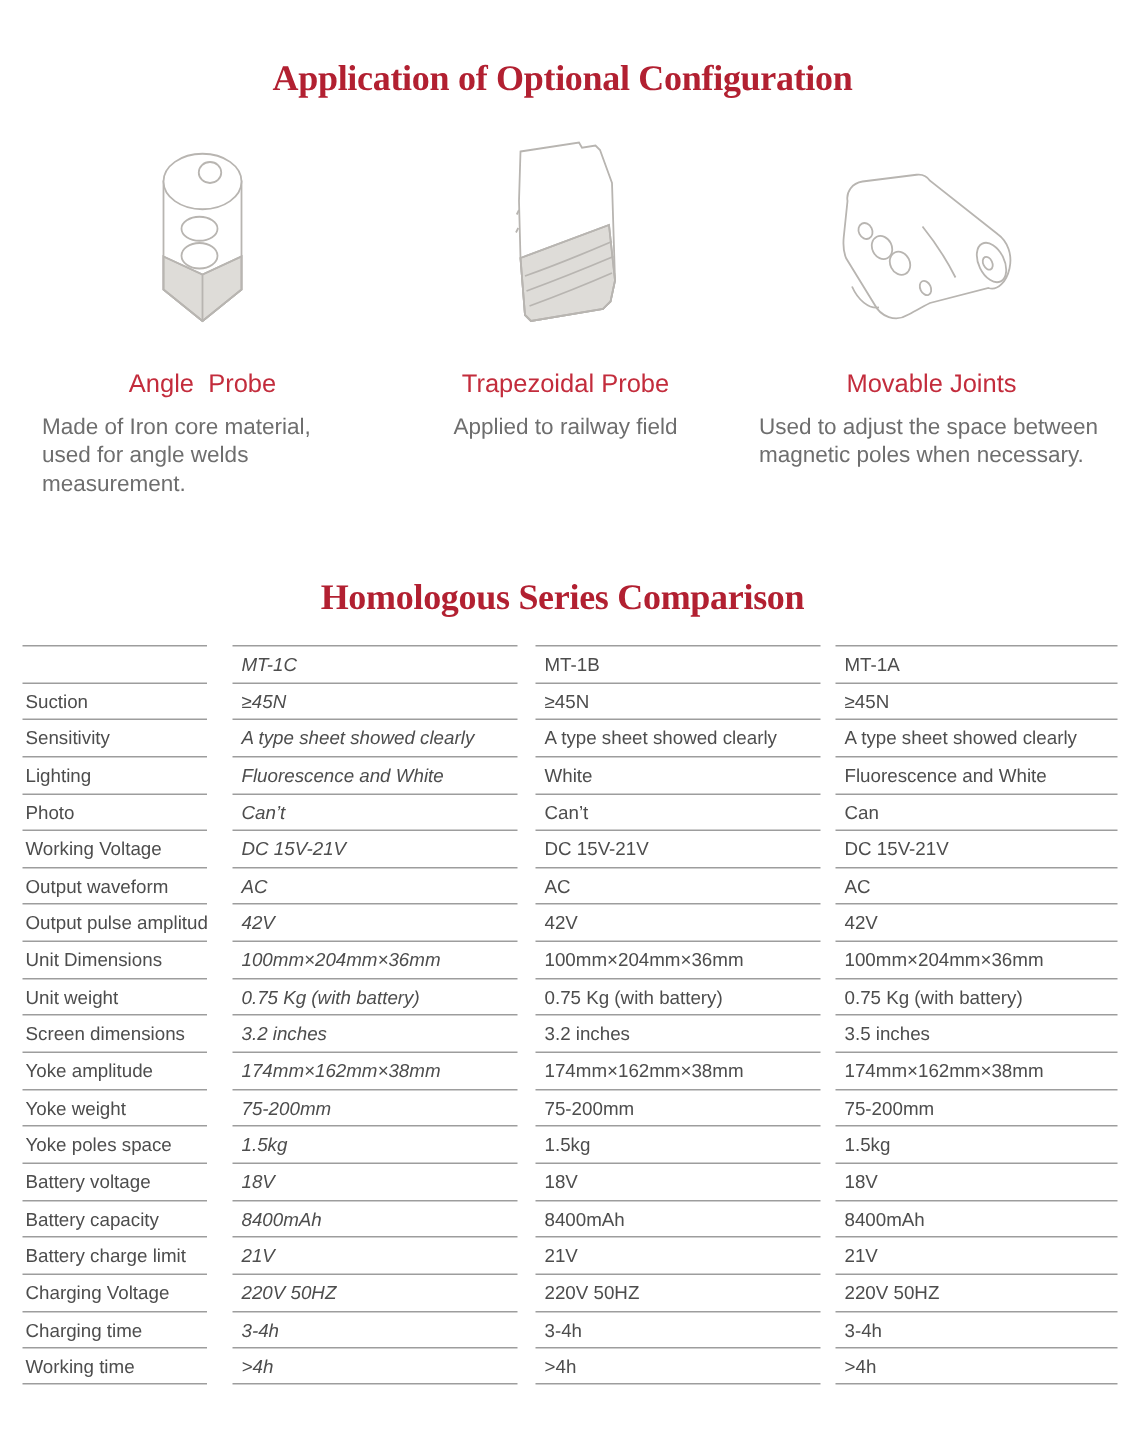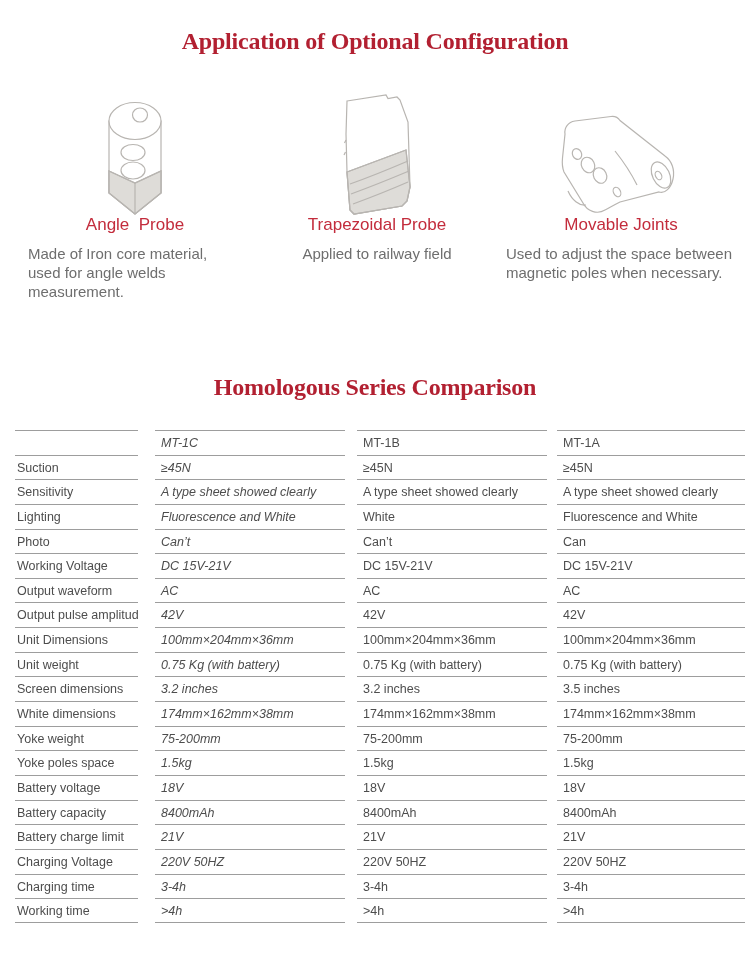--- a/index.html
+++ b/index.html
@@ -2,36 +2,36 @@
 <html><head>
 <meta charset="utf-8">
 <style>
   html,body{margin:0;padding:0;}
   body{
     width:750px;height:958px;position:relative;background:#ffffff;
     font-family:"Liberation Sans","DejaVu Sans",sans-serif;
     overflow:hidden;
   }
   .main-title{
-    position:absolute;left:0;right:0;text-align:center;margin:4px;
+    position:absolute;left:0;right:0;text-align:center;margin:16px;
     font-family:"Liberation Serif","DejaVu Serif",serif;
     font-weight:bold;font-size:24px;letter-spacing:-0.2px;
     color:var(--title-red,#b22031);
   }
   #title-application{top:24px;}
   #title-homologous{top:370px;}
 
   .features{position:absolute;top:95px;left:0;width:750px;height:250px;}
   .feature{position:absolute;top:0;}
   #feature-1{left:28px;width:214px;}
   #feature-2{left:296px;width:162px;}
   #feature-3{left:506px;width:230px;}
   .figure{height:120px;display:flex;align-items:flex-end;justify-content:center;}
   .feature-title{
-    text-align:center;font-size:17px;line-height:20px;
+    margin-top:31px;text-align:center;font-size:17px;line-height:20px;
     color:var(--caption-red,#c32c3c);white-space:pre-wrap;
   }
   .feature-desc{
     margin-top:9px;font-size:15px;line-height:19px;
     color:var(--desc-gray,#6e6e6e);text-align:left;
   }
   #feature-2 .feature-desc{text-align:center;}
 
   .spec-table{position:absolute;top:430px;left:0;width:750px;display:flex;align-items:flex-start;}
   .t-col{box-sizing:border-box;}
@@ -135,21 +135,21 @@
       <div class="t-cell">Suction</div>
       <div class="t-cell">Sensitivity</div>
       <div class="t-cell">Lighting</div>
       <div class="t-cell">Photo</div>
       <div class="t-cell">Working Voltage</div>
       <div class="t-cell">Output waveform</div>
       <div class="t-cell">Output pulse amplitude</div>
       <div class="t-cell">Unit Dimensions</div>
       <div class="t-cell">Unit weight</div>
       <div class="t-cell">Screen dimensions</div>
-      <div class="t-cell">White dimensions</div>
+      <div class="t-cell">Yoke amplitude</div>
       <div class="t-cell">Yoke weight</div>
       <div class="t-cell">Yoke poles space</div>
       <div class="t-cell">Battery voltage</div>
       <div class="t-cell">Battery capacity</div>
       <div class="t-cell">Battery charge limit</div>
       <div class="t-cell">Charging Voltage</div>
       <div class="t-cell">Charging time</div>
       <div class="t-cell">Working time</div>
     </div>
     <div class="t-col col-1">

